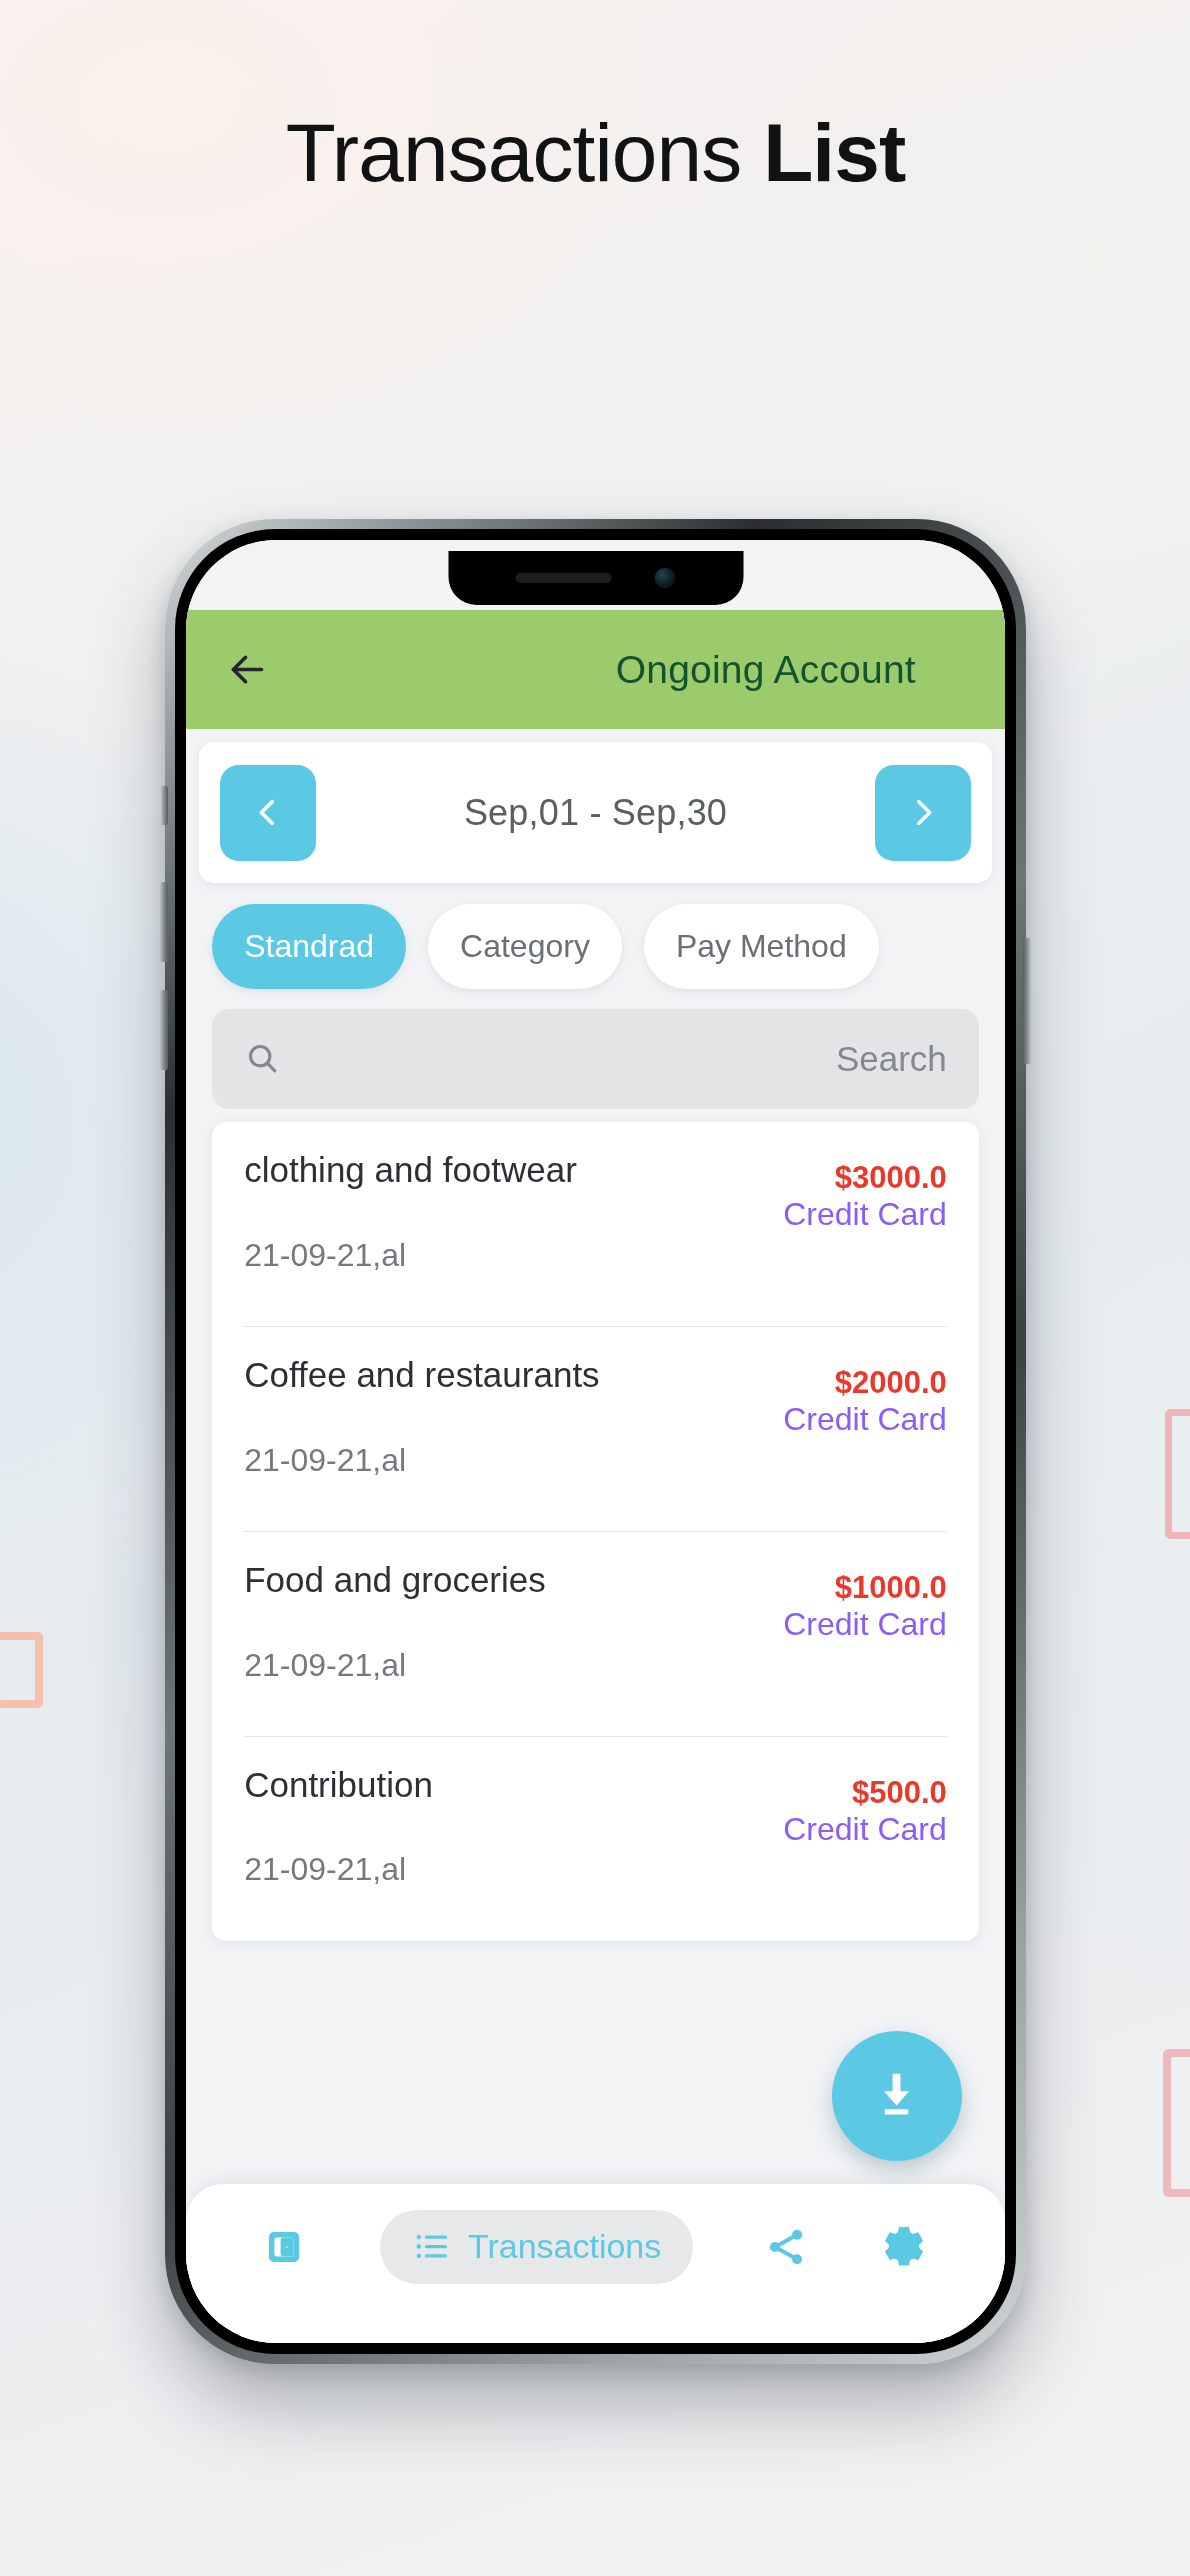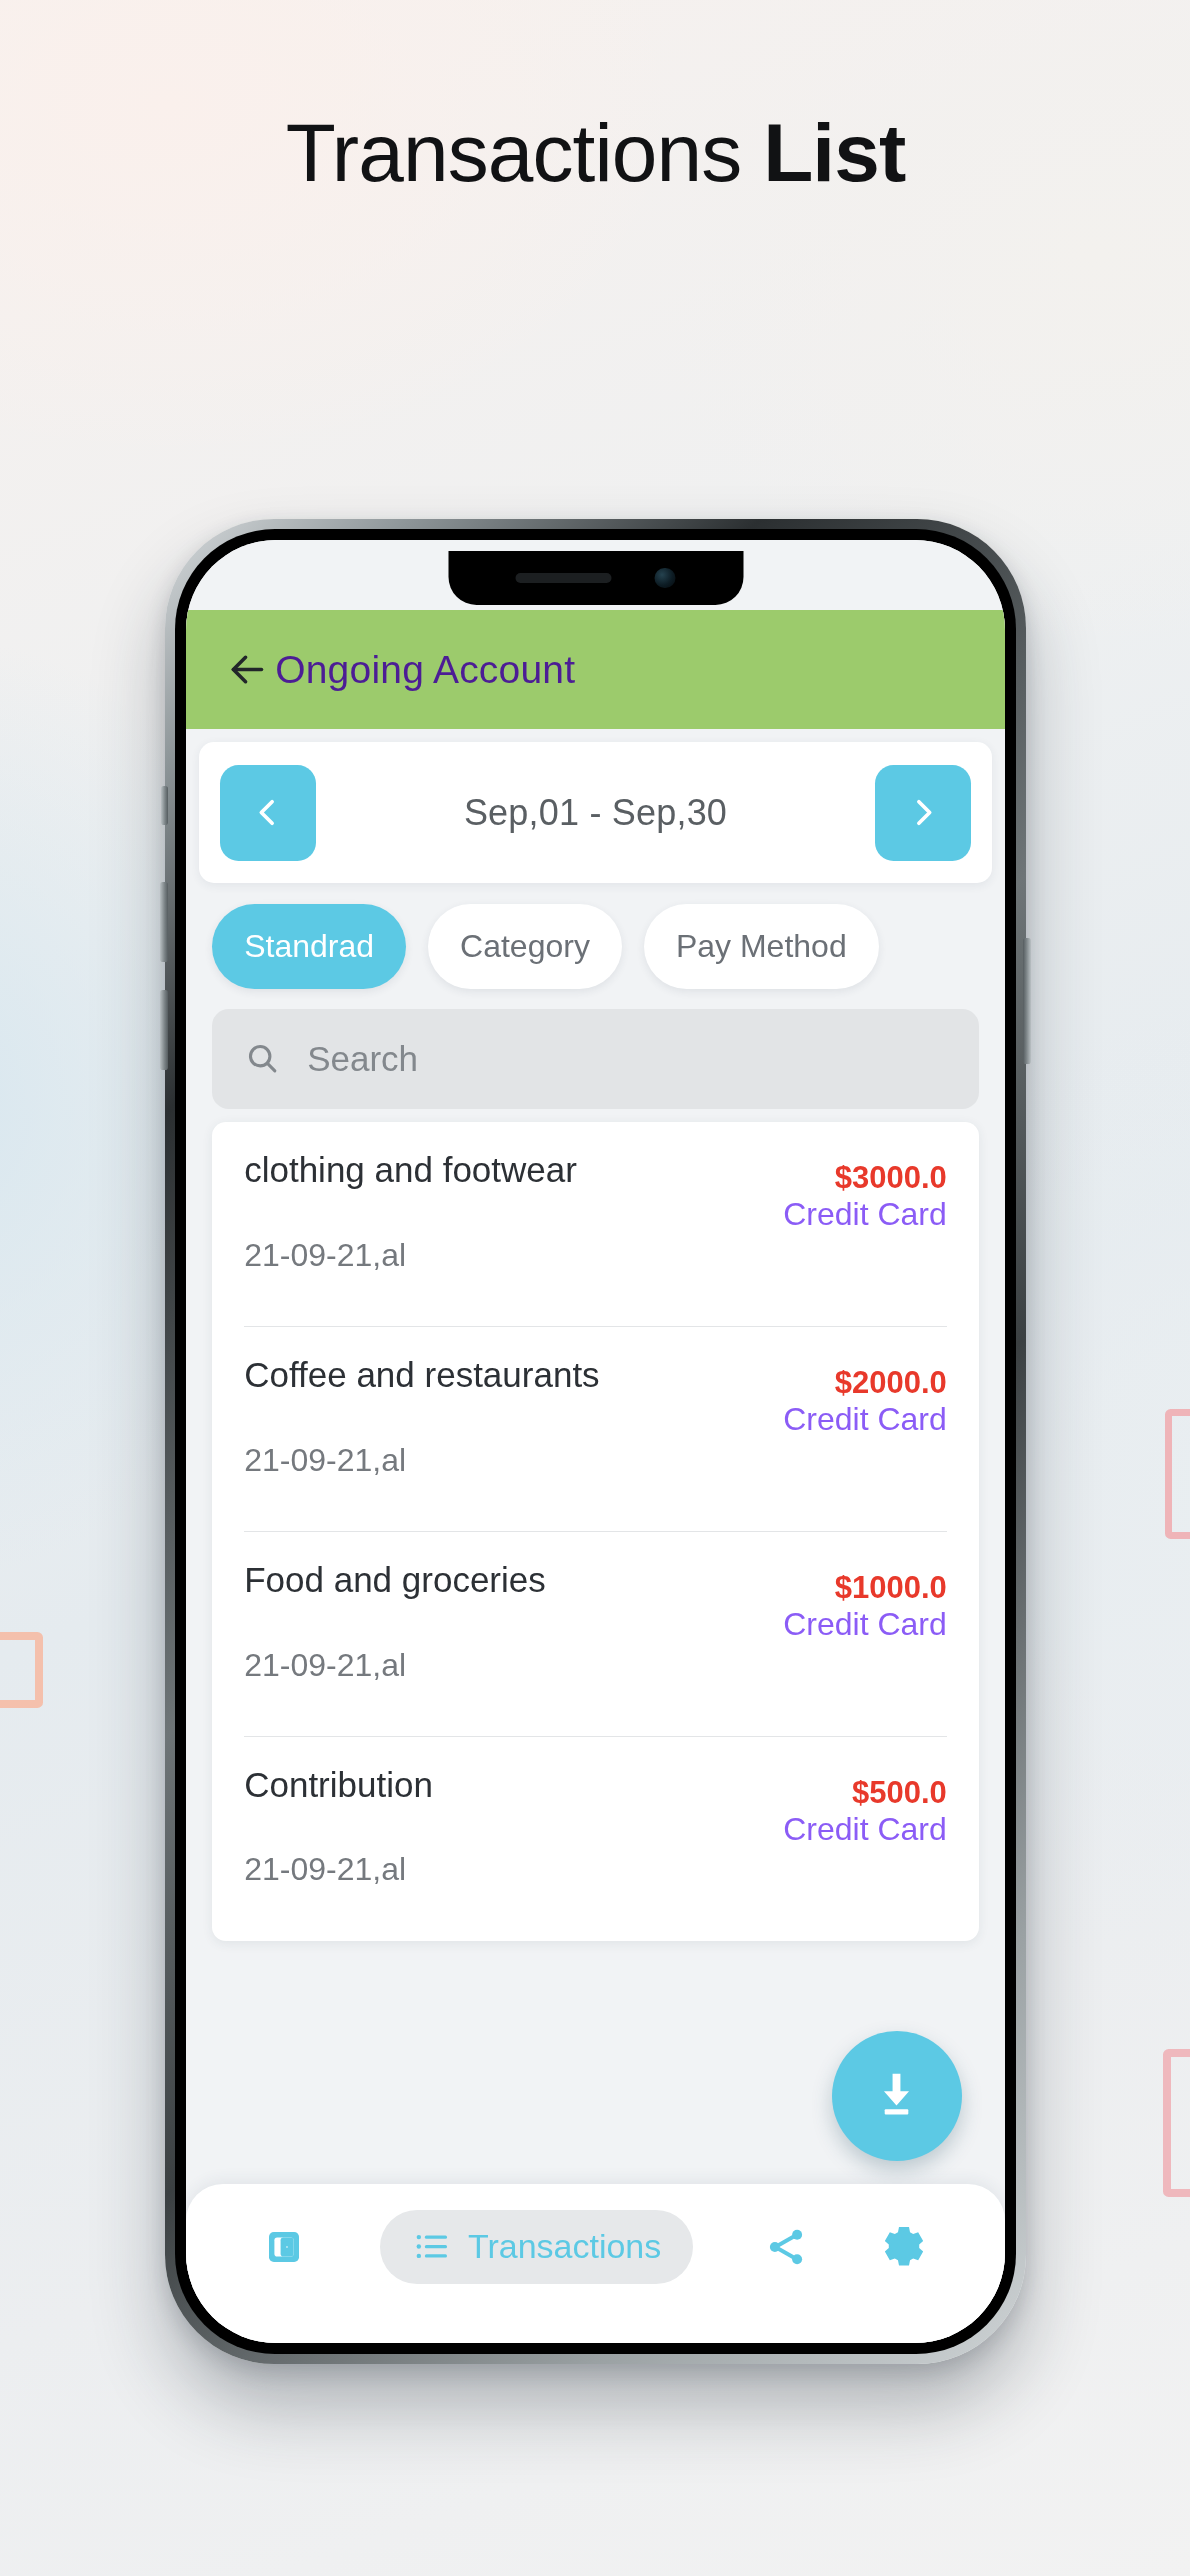--- a/index.html
+++ b/index.html
@@ -172,23 +172,23 @@
     padding: 0 32px;
     flex: 0 0 auto;
   }
   .back-btn {
     width: 57px; height: 57px;
     display: flex; align-items: center; justify-content: center;
     color: #22262a;
   }
   .appbar-title {
     flex: 1;
-    text-align: left;
+    text-align: right;
     font-size: 39px;
-    color: #4c1d95;
+    color: #14532d;
     font-weight: 400;
     margin-right: 57px;
     letter-spacing: 0.2px;
   }
 
   
   .date-card {
     margin: 13px 13px 0 13px;
     background: #ffffff;
     border-radius: 15px;
@@ -244,20 +244,21 @@
   .search {
     margin: 11px 26px 0 26px;
     height: 100px;
     border-radius: 16.7px;
     background: #e2e4e6;
     display: flex;
     align-items: center;
     gap: 26px;
     padding: 0 32px;
     flex: 0 0 auto;
+    justify-content: space-between;
   }
   .search-ph {
     font-size: 35px;
     color: #83888d;
   }
 
   
   .list-card {
     margin: 13px 26px 0 26px;
     background: #ffffff;

